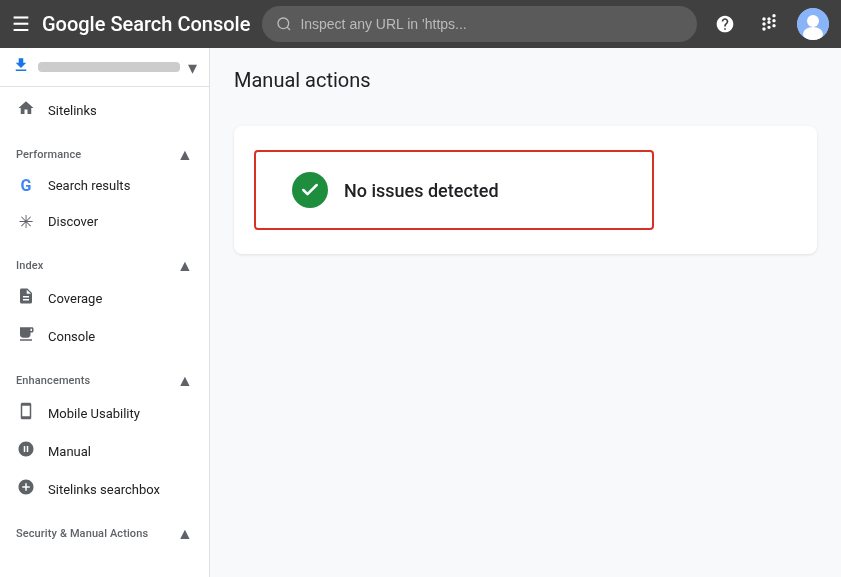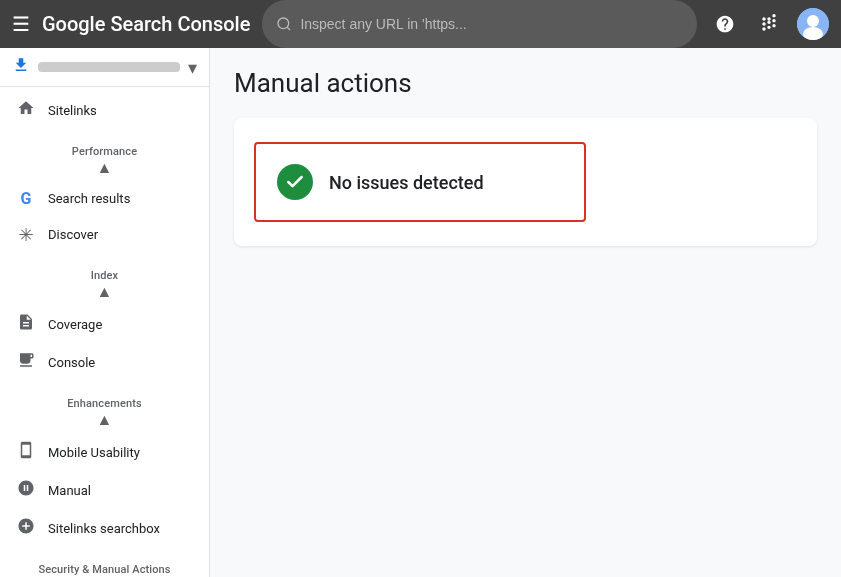--- a/index.html
+++ b/index.html
@@ -17,21 +17,21 @@
       top: 0; left: 0; right: 0;
       z-index: 100;
     }
     .header-menu-icon { color: #fff; font-size: 20px; cursor: pointer; }
     .header-logo { color: #fff; font-size: 20px; font-weight: 500; white-space: nowrap; }
     .header-search {
       flex: 1;
       max-width: 600px;
       background: #5a5a5a;
       border-radius: 24px;
-      height: 48px;
+      height: 36px;
       display: flex;
       align-items: center;
       padding: 0 14px;
       gap: 8px;
     }
     .header-search input {
       background: transparent;
       border: none;
       outline: none;
       color: #fff;
@@ -76,21 +76,20 @@
     .nav-section-label {
       font-size: 11px;
       color: #5f6368;
       font-weight: 500;
       padding: 8px 16px 4px 16px;
       display: flex;
       align-items: center;
       justify-content: space-between;
       text-transform: none;
       letter-spacing: 0.01em;
-      flex-direction: column;
     }
     .nav-section-label .chevron { font-size: 16px; color: #5f6368; }
 
     .nav-item {
       display: flex;
       align-items: center;
       padding: 8px 16px;
       cursor: pointer;
       gap: 12px;
       border-radius: 0 24px 24px 0;
@@ -102,42 +101,42 @@
 
     
     .main-content {
       flex: 1;
       background: #f8f9fa;
       overflow-y: auto;
       padding: 20px 24px;
     }
 
     .page-title {
-      font-size: 26px;
+      font-size: 20px;
       font-weight: 400;
       color: #202124;
-      margin-bottom: 20px;
+      margin-bottom: 34px;
     }
 
     .issues-card {
       background: #fff;
       border-radius: 8px;
       box-shadow: 0 1px 3px rgba(0,0,0,0.1);
       max-width: 590px;
       padding: 24px 20px;
     }
 
     .no-issues-box {
       display: flex;
       align-items: center;
       gap: 16px;
       border: 2px solid #d93025;
       border-radius: 4px;
-      padding: 20px 21px;
-      width: 332px;
+      padding: 20px 36px;
+      width: 400px;
     }
 
     .check-circle {
       width: 36px;
       height: 36px;
       min-width: 36px;
       border-radius: 50%;
       background: #1e8e3e;
       display: flex;
       align-items: center;

